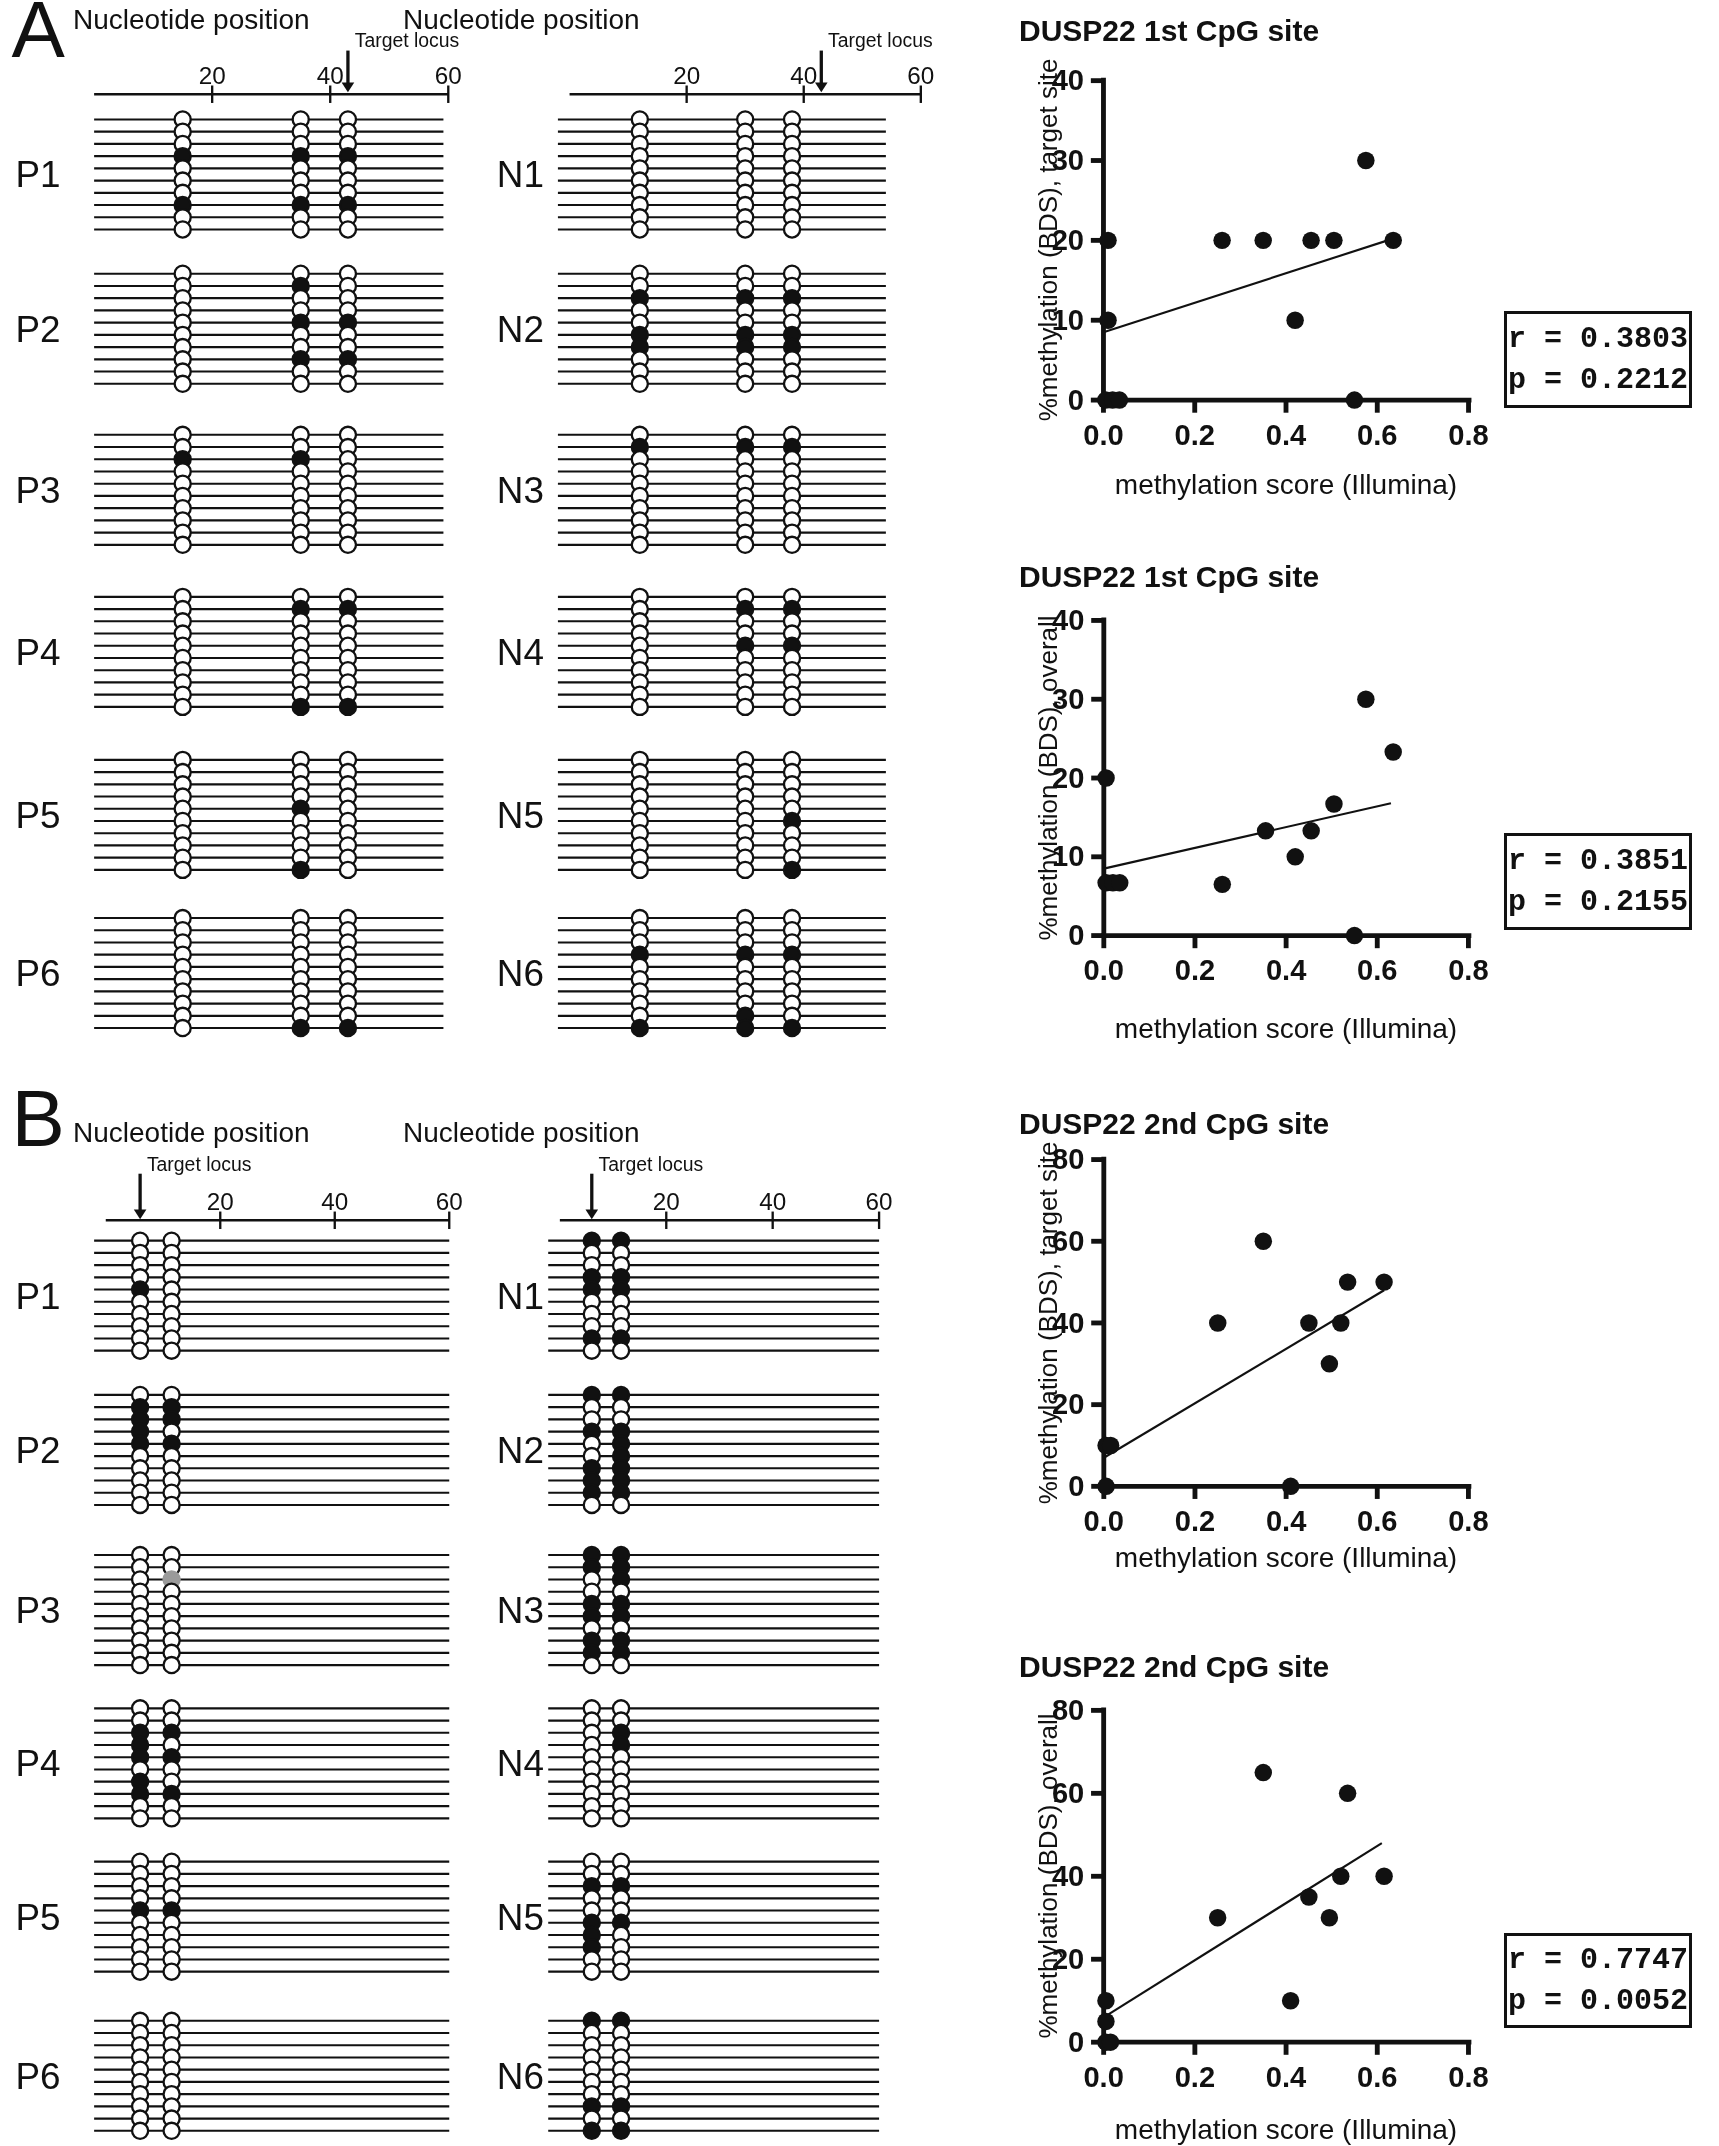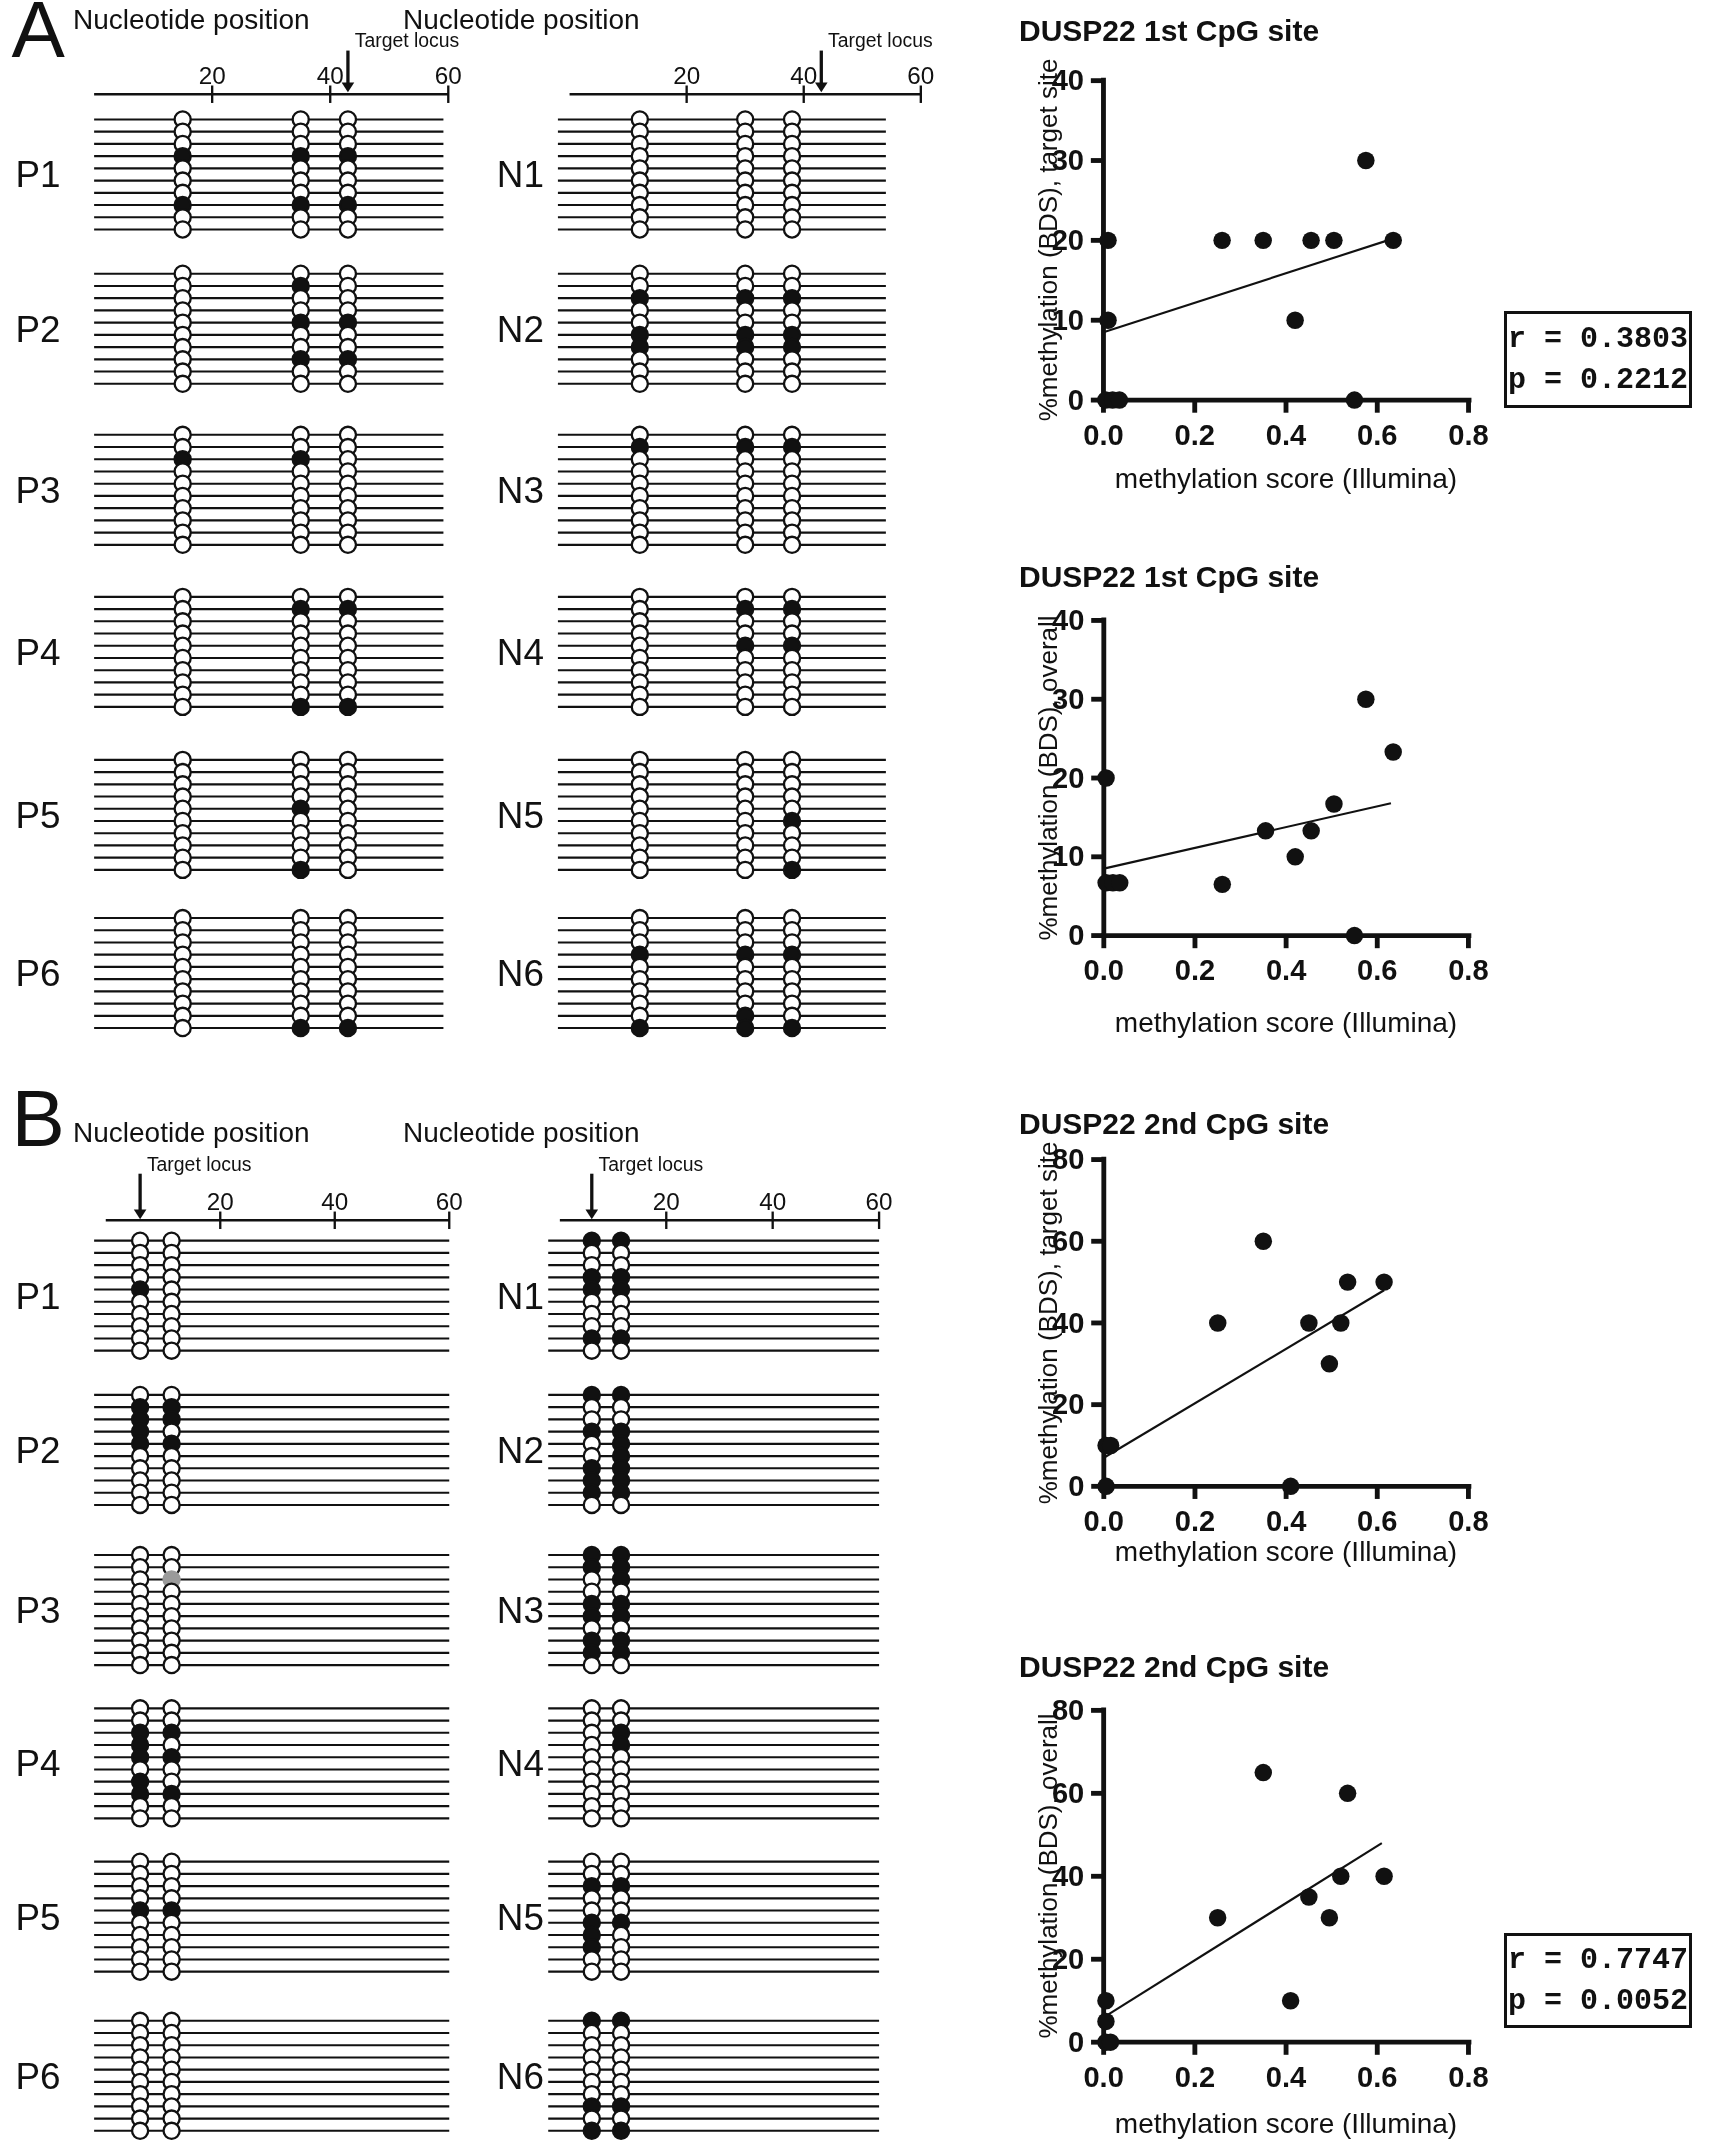--- a/index.html
+++ b/index.html
@@ -4,21 +4,21 @@
 <style>
   html,body{margin:0;padding:0;background:#fff;}
   .page{position:relative;width:1720px;height:2146px;background:#fff;overflow:hidden;
         font-family:"Liberation Sans",sans-serif;color:#111;}
   .panel{position:absolute;left:0;}
   .letter{position:absolute;font-size:80px;line-height:1;letter-spacing:0;}
   .colhead{position:absolute;font-size:28px;white-space:nowrap;}
   .chart{position:absolute;left:1019px;width:701px;}
   .ctitle{position:absolute;left:0;top:0;width:534px;font-weight:bold;font-size:30px;white-space:nowrap;}
   .ylab{position:absolute;white-space:nowrap;font-size:26px;transform:translate(-50%,-50%) rotate(-90deg);}
-  .xlab{position:absolute;transform:translateX(-50%);font-size:28px;white-space:nowrap;}
+  .xlab{position:absolute;transform:translateX(-50%);font-size:28px;white-space:nowrap;margin-top:6px;}
   .statbox{position:absolute;border:3.9px solid #111;background:#fff;display:flex;flex-direction:column;
            justify-content:center;align-items:center;font-weight:bold;font-size:30px;line-height:41px;font-family:Liberation Mono, monospace;}
   svg{position:absolute;left:0;top:0;}
   svg text{font-family:"Liberation Sans",sans-serif;fill:#111;}
 </style>
 </head>
 <body>
 
 <div class="page">
 
@@ -1080,20 +1080,24 @@
         <circle cx="284.4" cy="327.75" r="9" fill="#111111"></circle>
         <circle cx="300.85" cy="300.9375" r="9" fill="#111111"></circle>
         <circle cx="324.35" cy="273.3125" r="9" fill="#111111"></circle>
         <circle cx="345.5" cy="409" r="9" fill="#111111"></circle>
         <circle cx="357.24999999999994" cy="165.25" r="9" fill="#111111"></circle>
         <circle cx="385.45" cy="219.6875" r="9" fill="#111111"></circle>
       </svg>
     <div class="ctitle" style="top:21.3px;">DUSP22 1st CpG site</div>
     <div class="ylab" style="left:29px;top:239px;">%methylation (BDS), overall</div>
     <div class="xlab" style="left:267px;top:468px;">methylation score (Illumina)</div>
+    <div class="statbox" style="left:485px;top:294px;width:182px;height:91px;">
+      <div>r = 0.3851</div>
+      <div>p = 0.2155</div>
+    </div>
   </div>
 
   <div class="chart" id="chart2" style="top:1082px;height:543px;">
     <svg id="csvg2" width="701" height="543" viewBox="0 0 722 560">
         <line x1="87" y1="77" x2="87" y2="419.5" stroke="#111111" stroke-width="5"></line>
         <line x1="84.5" y1="417" x2="466" y2="417" stroke="#111111" stroke-width="5"></line>
         <line x1="74" y1="417" x2="87" y2="417" stroke="#111111" stroke-width="5"></line>
         <text x="67" y="427" text-anchor="end" font-size="30" font-weight="bold">0</text>
         <line x1="74" y1="332.75" x2="87" y2="332.75" stroke="#111111" stroke-width="5"></line>
         <text x="67" y="342.75" text-anchor="end" font-size="30" font-weight="bold">20</text>

